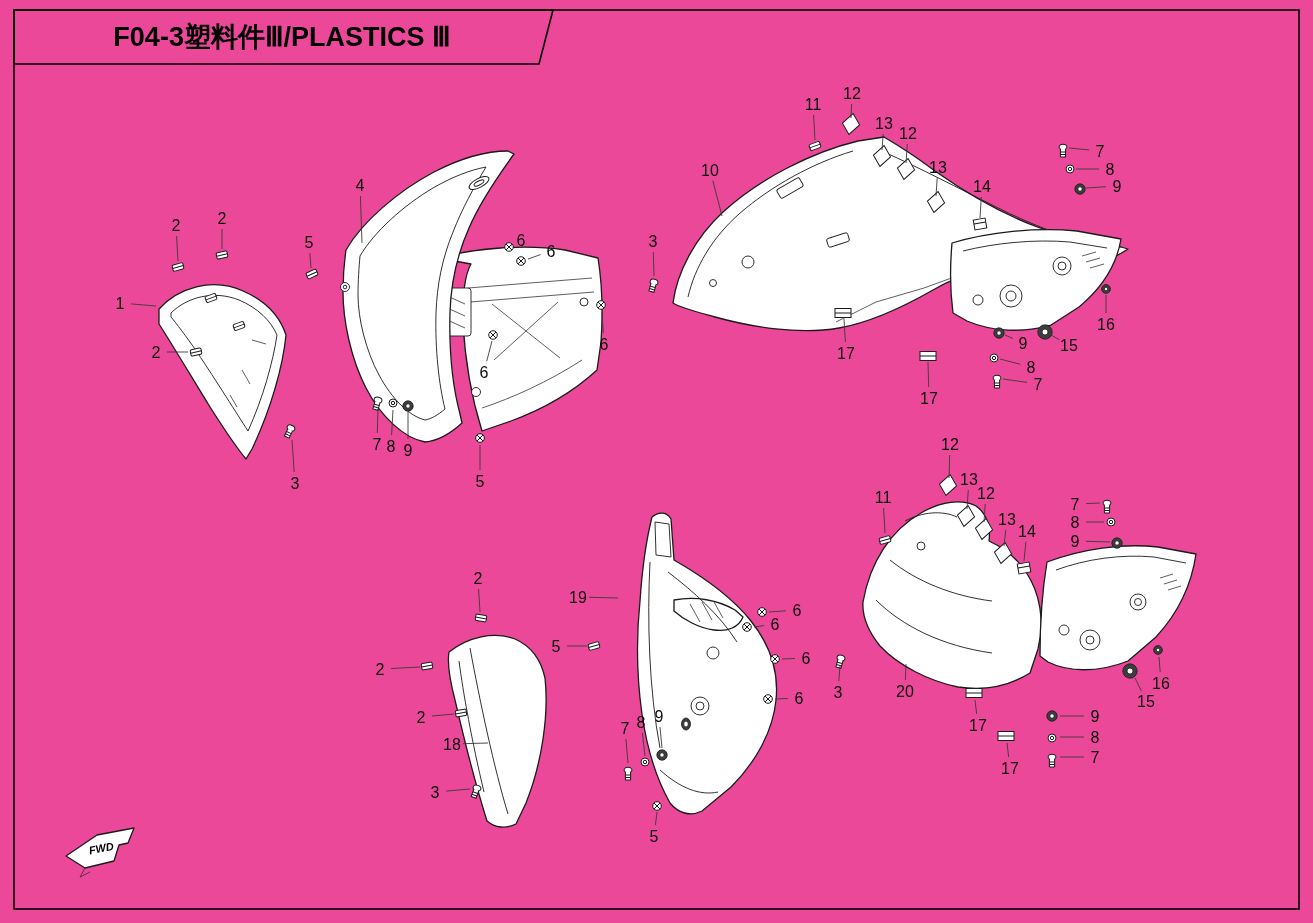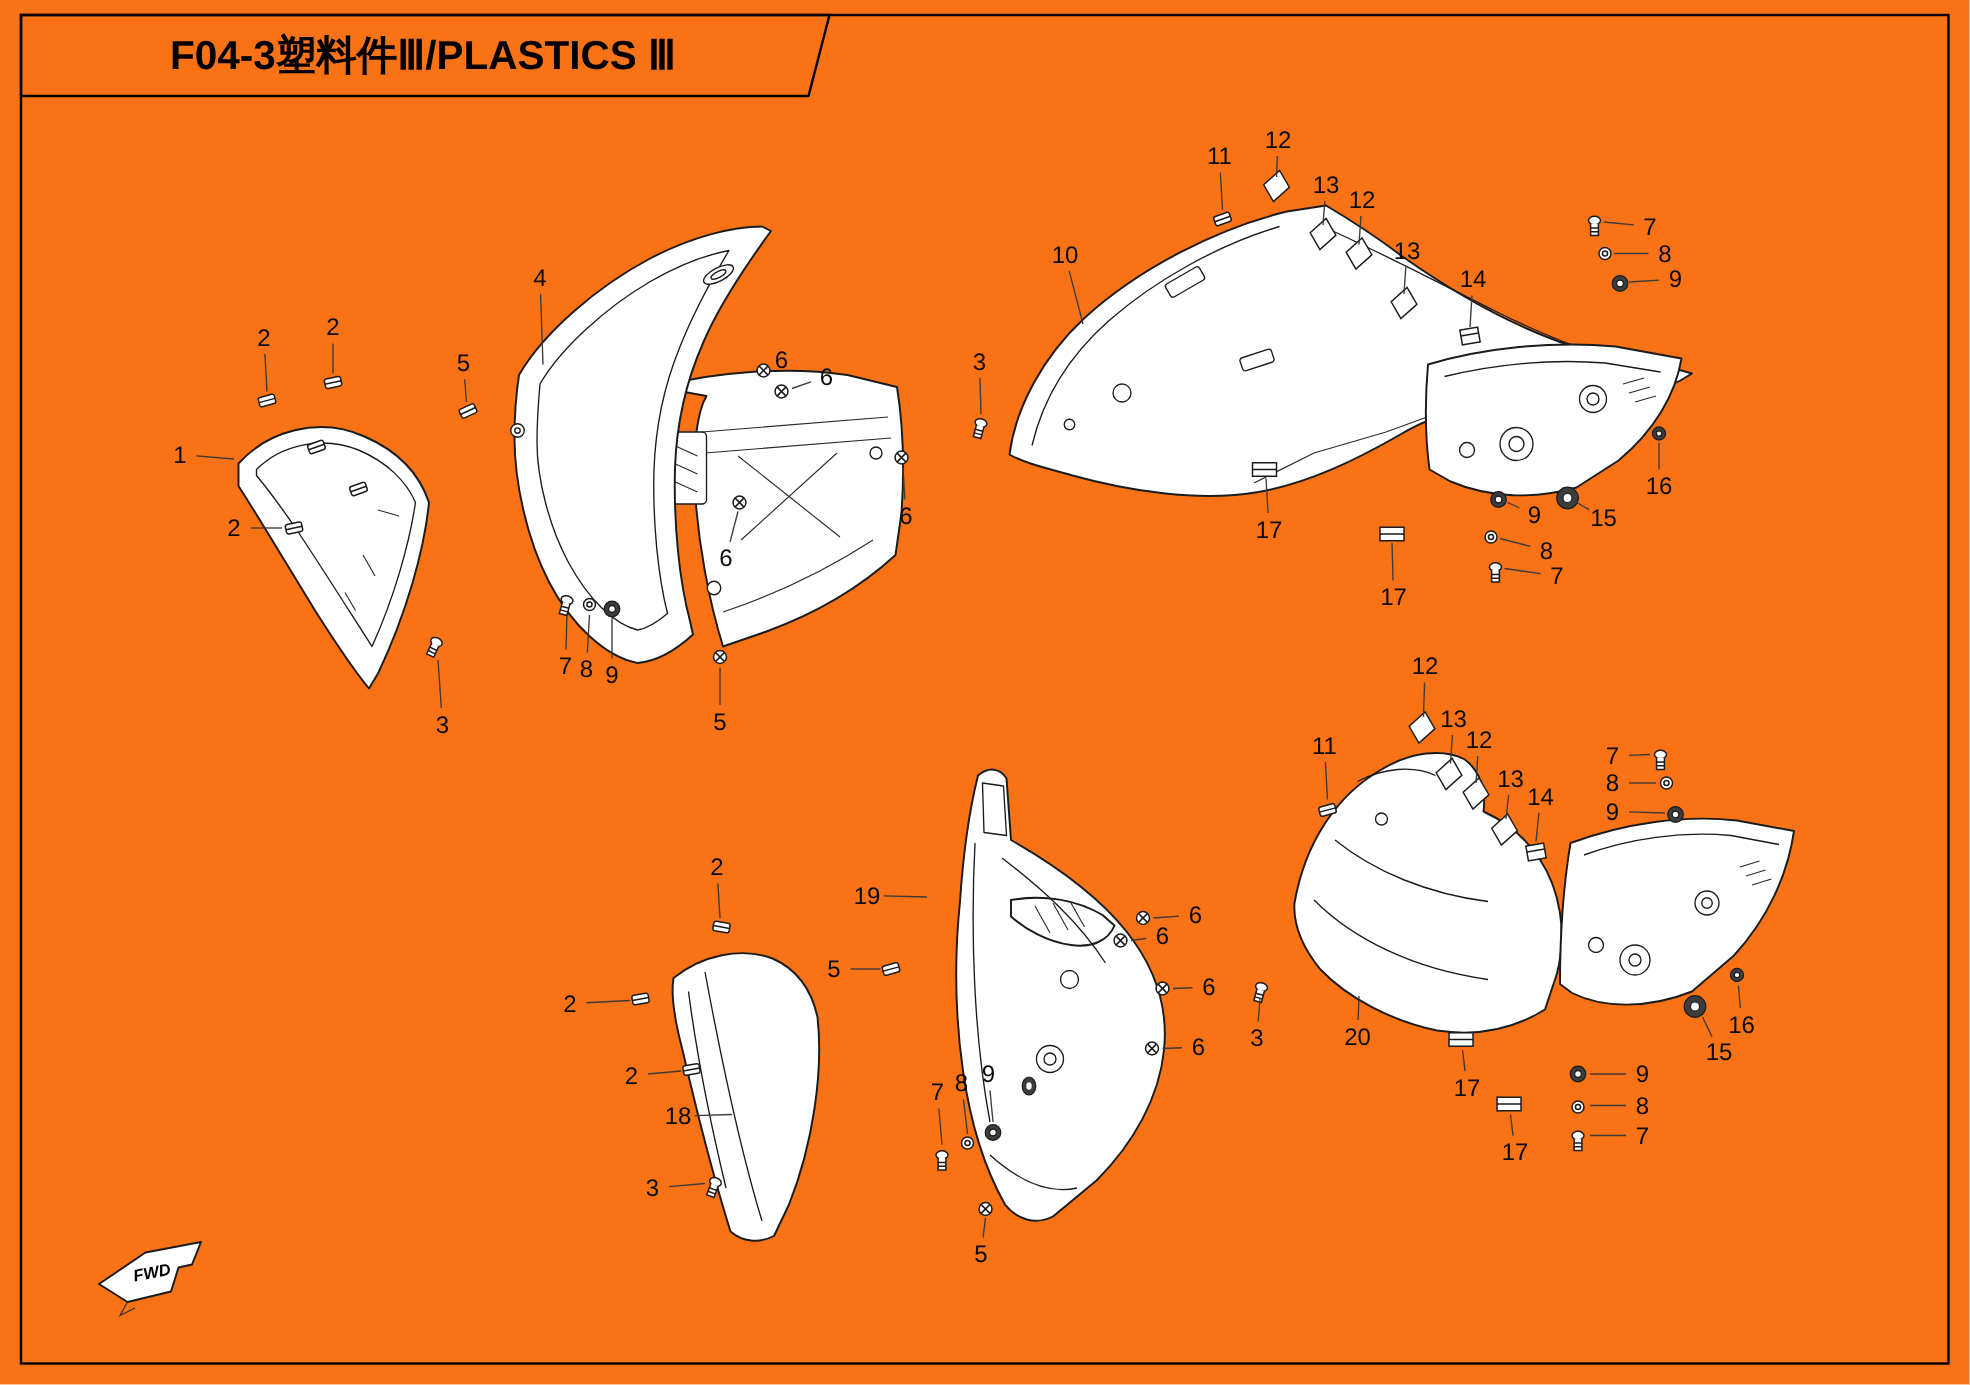--- a/index.html
+++ b/index.html
@@ -1,16 +1,16 @@
 <!DOCTYPE html>
 <html><head>
 <meta charset="utf-8">
 <style>
   html,body{margin:0;padding:0;background:#fff;}
-  .page{position:relative;width:1313px;height:923px;background:#f97316;overflow:hidden;
+  .page{position:relative;width:1313px;height:923px;background:#ec4899;overflow:hidden;
         font-family:"Liberation Sans",sans-serif;}
   #diagram{position:absolute;left:0;top:0;width:1313px;height:923px;}
   .frame{fill:none;stroke:#000;stroke-width:1.6;}
   .outline{fill:#fff;stroke:#1b1b1b;stroke-width:1.3;stroke-linejoin:round;}
   .inner{fill:none;stroke:#1b1b1b;stroke-width:0.9;stroke-linejoin:round;}
   .detail{fill:none;stroke:#2a2a2a;stroke-width:0.75;}
   .hole{fill:#fff;stroke:#1b1b1b;stroke-width:0.9;}
   .title-text{font-weight:bold;font-size:27px;fill:#000;}
   .callout-num{font-size:16px;fill:#0a0a0a;text-anchor:middle;}
   .leader{stroke:#3a3a3a;stroke-width:0.9;fill:none;}

